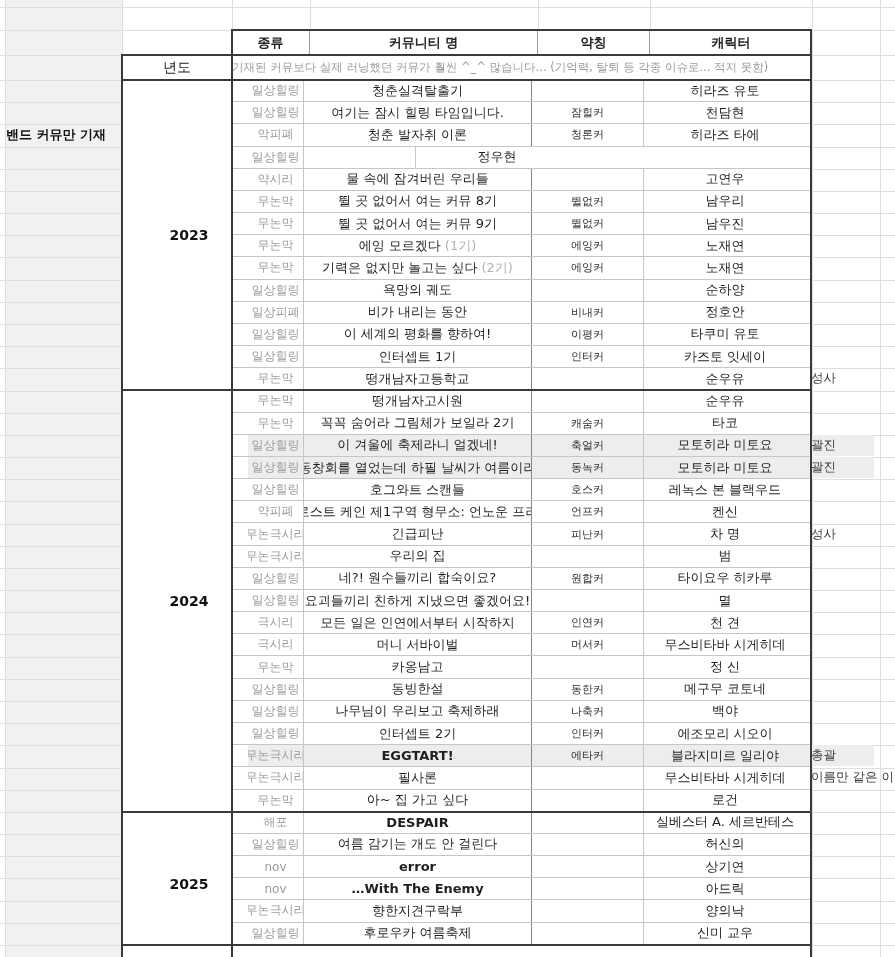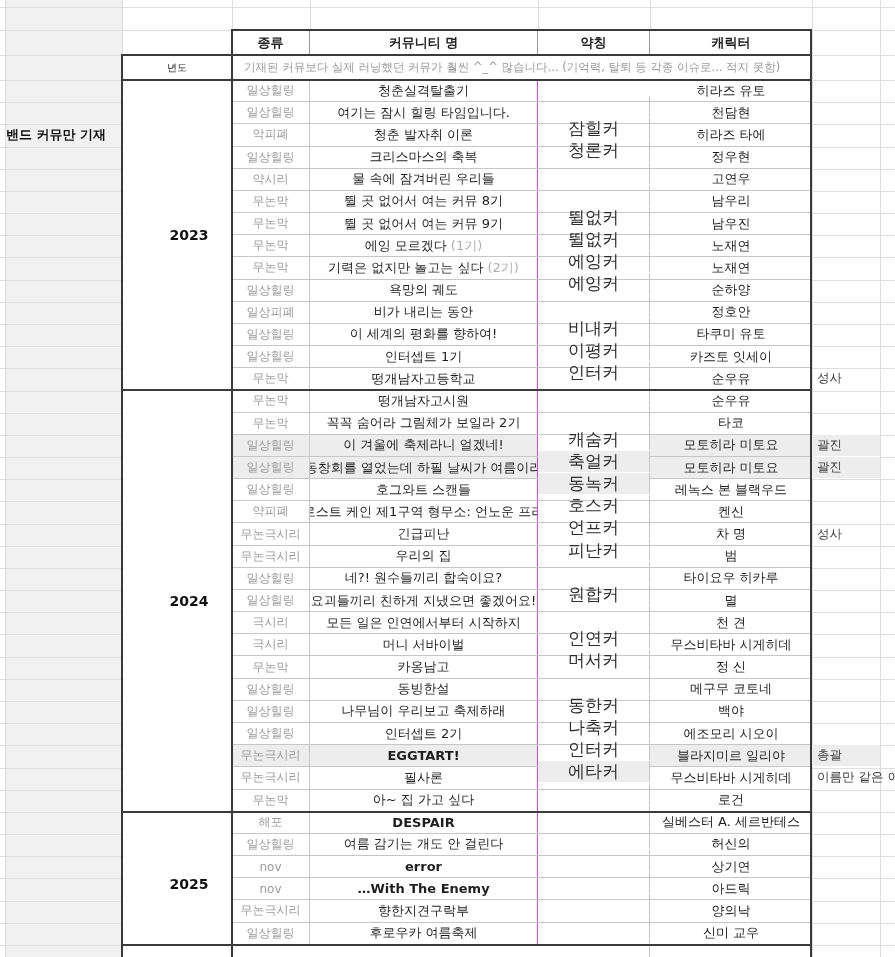--- a/index.html
+++ b/index.html
@@ -10,39 +10,39 @@
   #left-fill{left:5px;top:0;width:117px;height:957px;background:#f1f1f1;z-index:0;}
   .vgrid{width:1px;top:0;height:957px;background:#dedede;z-index:1;}
   .hgrid-line{left:0;width:895px;height:1px;background:#dedede;z-index:1;}
   #hgrid-rep{left:0;top:80px;width:895px;height:877px;z-index:1;
     background:repeating-linear-gradient(to bottom,#dedede 0,#dedede 1px,transparent 1px,transparent 22.18px);}
   
   #year-col{left:122px;top:80px;width:110px;height:877px;background:#fff;z-index:2;display:flex;flex-direction:column;}
   .year-section{display:flex;align-items:center;justify-content:center;padding-left:24px;}
   .year-label{font-weight:bold;font-size:14px;color:#111;}
   #year-box{left:122px;top:55px;width:110px;height:25px;background:#fff;z-index:3;
-    display:flex;align-items:center;justify-content:center;font-size:10px;color:#222;}
+    display:flex;align-items:center;justify-content:center;font-size:14px;color:#222;}
   #left-note{left:5px;top:124px;width:102px;height:22px;z-index:2;display:flex;align-items:center;justify-content:center;
     font-weight:bold;font-size:13px;color:#111;}
   
   #table-header{left:232px;top:30px;width:580px;height:25px;background:#fff;z-index:2;display:flex;box-sizing:border-box;}
   .hcell{display:flex;align-items:center;justify-content:center;font-size:13px;font-weight:bold;color:#222;
     box-sizing:border-box;height:100%;flex-shrink:0;text-align:center;}
   .hcell.sep{border-right:1px solid #9a9a9a;}
   .w-type{width:78px;} .w-name{width:228px;} .w-abbr{width:112px;} .w-char{width:162px;}
   #note-row{left:232px;top:55px;width:580px;height:25px;background:#fff;z-index:2;display:flex;align-items:center;
-    box-sizing:border-box;padding-left:12px;font-size:11.5px;color:#9b9b9b;white-space:nowrap;overflow:hidden;}
+    box-sizing:border-box;padding-left:0;font-size:11.5px;color:#9b9b9b;white-space:nowrap;overflow:hidden;}
   
   #table-body{left:232px;top:80px;width:580px;z-index:2;}
   .trow{display:flex;width:580px;height:22.18px;box-sizing:border-box;border-bottom:1px solid #c6c6c6;background:#fff;overflow:visible;}
   .cell{display:flex;align-items:center;justify-content:center;height:100%;box-sizing:border-box;flex-shrink:0;
     white-space:nowrap;overflow:hidden;}
-  .c-type{width:78px;border-right:1px solid #c6c6c6;font-size:12px;color:#9b9b9b;}
+  .c-type{width:56px;border-right:1px solid #c6c6c6;font-size:12px;color:#9b9b9b;margin-left:16px;}
   .c-name{width:228px;border-right:1px solid #d946ef;font-size:13px;color:#1f1f1f;}
-  .c-abbr{width:112px;border-right:1px solid #c6c6c6;font-size:17px;color:#2e2e2e;margin-top:16px;}
+  .c-abbr{width:112px;border-right:1px solid #c6c6c6;font-size:11px;color:#2e2e2e;}
   .c-char{width:162px;font-size:13px;color:#1f1f1f;}
   .c-annot{width:68px;justify-content:flex-start;padding-left:5px;font-size:12.5px;color:#3a3a3a;overflow:visible;background:transparent;}
   .trow.hl .cell{background:#ededed;}
   .sfx{color:#b0b0b0;margin-left:4px;}
   .b{font-weight:bold;}
   .tail{width:580px;height:12px;background:#fff;}
   
   .dark{background:#3a3a3a;z-index:4;}
 </style>
 </head>
@@ -109,23 +109,20 @@
       <div class="cell c-type">악피폐</div>
       <div class="cell c-name">
         <span>청춘 발자취 이론</span>
       </div>
       <div class="cell c-abbr">청론커</div>
       <div class="cell c-char">히라즈 타에</div>
       <div class="cell c-annot"></div>
     </div>
     <div class="trow">
       <div class="cell c-type">일상힐링</div>
-      <div class="cell c-name">
-        <span>크리스마스의 축복</span>
-      </div>
       <div class="cell c-abbr"></div>
       <div class="cell c-char">정우현</div>
       <div class="cell c-annot"></div>
     </div>
     <div class="trow">
       <div class="cell c-type">약시리</div>
       <div class="cell c-name">
         <span>물 속에 잠겨버린 우리들</span>
       </div>
       <div class="cell c-abbr"></div>

